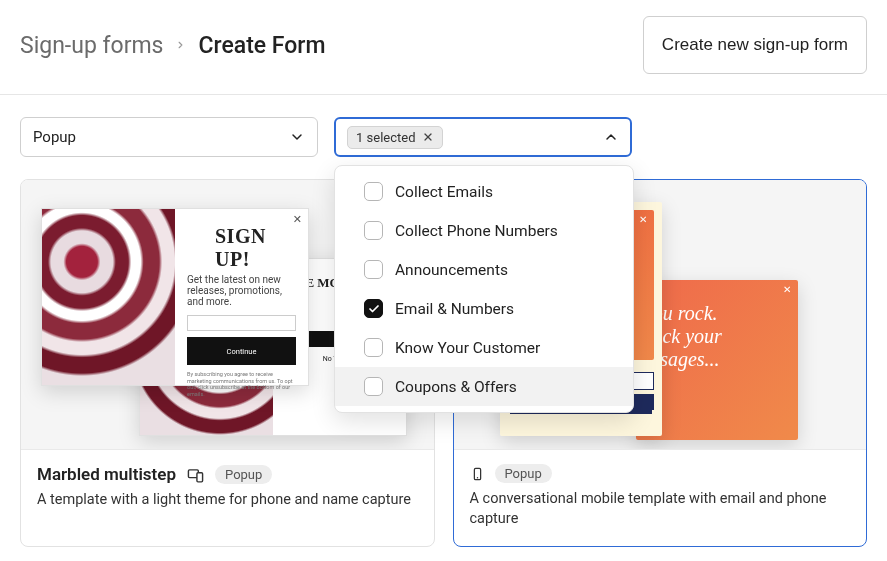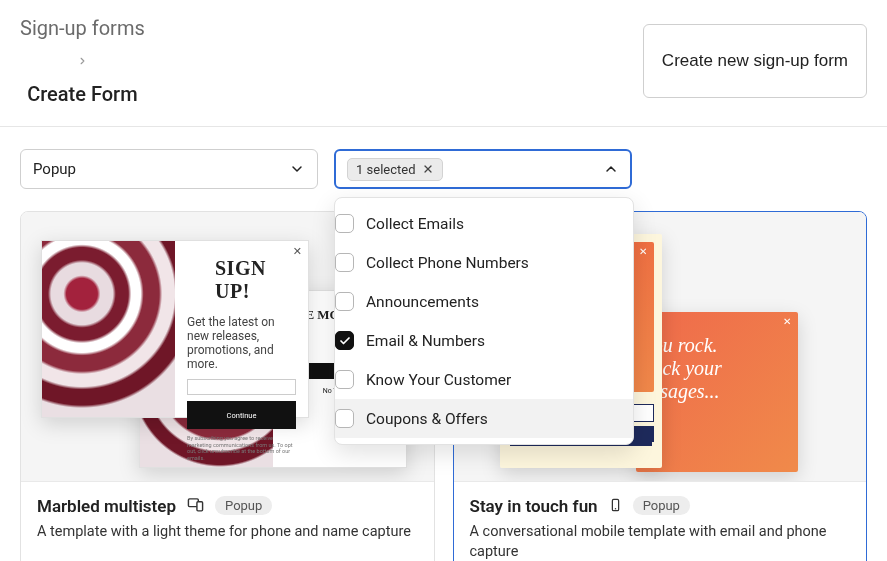--- a/index.html
+++ b/index.html
@@ -14,32 +14,31 @@
     display: flex;
     align-items: center;
     justify-content: space-between;
     padding: 16px 20px 20px 20px;
     border-bottom: 1px solid #e6e6e6;
   }
   .breadcrumb {
     display: flex;
     align-items: center;
     gap: 12px;
-    font-size: 20px;
+    font-size: 23px;
     color: #6b6b6b;
-    flex-direction: column;
   }
   .breadcrumb .current { color: #222; font-weight: 500; }
   .breadcrumb .crumb-link { color: #6b6b6b; }
   .breadcrumb .chevron { color: #6b6b6b; display:flex; align-items:center; }
   .create-btn {
     border: 1px solid #cfcfcf;
     background: #fff;
     border-radius: 6px;
-    padding: 26px 18px;
+    padding: 18px 18px;
     font-size: 17px;
     color: #222;
     cursor: pointer;
   }
   
   .filters {
     display: flex;
     gap: 16px;
     padding: 22px 20px 0 20px;
     position: relative;
@@ -85,21 +84,21 @@
     border: 1px solid #e2e2e2;
     border-radius: 8px;
     box-shadow: 0 8px 24px rgba(0,0,0,0.12);
     padding: 6px 0;
     z-index: 50;
   }
   .opt {
     display: flex;
     align-items: center;
     gap: 12px;
-    padding: 10px 0;
+    padding: 10px 29px;
     font-size: 15.5px;
     color: #222;
     cursor: pointer;
   }
   .opt.hover { background: #f2f2f2; align-items: flex-end; }
   .cb {
     width: 19px; height: 19px;
     border: 1.5px solid #b6b6b6;
     border-radius: 5px;
     display:flex; align-items:center; justify-content:center;
@@ -123,21 +122,21 @@
   }
   .card.selected { border: 1.5px solid #2f6bd6; }
   .thumb {
     height: 270px;
     background: #f5f5f5;
     border-bottom: 1px solid #e9e9e9;
     position: relative;
     overflow: hidden;
   }
   .card-body { padding: 14px 16px 18px 16px; }
-  .card-title-row { display:flex; align-items:flex-start; gap:10px; margin-bottom:6px; }
+  .card-title-row { display:flex; align-items:flex-end; gap:10px; margin-bottom:6px; }
   .card-title { font-size: 17px; font-weight: 600; }
   .device-icon { display:flex; color:#3a3a3a; }
   .badge {
     background:#ededed;
     border-radius: 10px;
     padding: 2px 10px;
     font-size: 13px;
     color:#555;
   }
   .card-desc { font-size: 14.5px; color:#333; line-height:1.35; }
@@ -148,21 +147,21 @@
     border: 1px solid #e0e0e0;
     box-shadow: 0 6px 20px rgba(0,0,0,0.15);
     background:#fff;
   }
   .t1-a { width: 268px; height: 178px; left: 20px; top: 28px; z-index:2; }
   .t1-b { width: 268px; height: 178px; left: 118px; top: 78px; z-index:1; }
   .t1-a .marble { position:absolute; inset:0; width:50%; background: radial-gradient(circle at 30% 30%, #a3223d 0 10%, #e8dbe0 12% 20%, #7b1c2f 22% 30%, #fff 32% 38%, #8c2a3c 40% 50%, #f1e5e8 52% 60%, #6f1627 62% 72%, #eadfe3 74% 100%); }
   .t1-a .panel { position:absolute; right:0; top:0; bottom:0; width:50%; padding:12px 12px; }
   .t1-a .closex { position:absolute; right:6px; top:4px; font-size:11px; color:#555;}
   .t1-a .hdr { font-family: Liberation Serif, serif; font-weight:700; font-size:20px; letter-spacing:0.5px; margin-top:4px;margin-left:28px;}
-  .t1-a .sub { font-size:12px; color:#444; margin:12px 0 8px 0;}
+  .t1-a .sub { font-size:10px; color:#444; margin:3px 0 8px 0;}
   .t1-a .inp { height:16px; border:1px solid #ccc; width:100%; margin-bottom:6px;}
   .t1-a .btn { height:28px; background:#111; color:#fff; font-size:7.5px; display:flex; align-items:center; justify-content:center;}
   .t1-a .fine { font-size:5.5px; color:#777; margin-top:6px; line-height:1.2;}
   .t1-b .marble { position:absolute; inset:0; width:50%; background: radial-gradient(circle at 60% 50%, #b03048 0 10%, #f0e6ea 12% 20%, #7b1c2f 22% 30%, #fff 32% 38%, #8c2a3c 40% 50%, #f1e5e8 52% 60%, #6f1627 62% 72%, #eadfe3 74% 100%);}
   .t1-b .panel { position:absolute; right:0; top:0; bottom:0; width:50%; padding:10px 10px; }
   .t1-b .hdr2 { font-family: "Brush Script MT", cursive; font-size:13px; font-weight:700; margin-top:6px; white-space:nowrap;}
   .t1-b .btn2 { height:16px; background:#111; margin-top:40px;}
   .t1-b .nt { font-size:7px; text-align:center; margin-top:8px; color:#222;}
 
   
@@ -307,21 +306,20 @@
             <div class="script">Could I<br>et your<br>umber?</div>
           </div>
           <div class="field"></div>
           <div class="sub">Subscribe</div>
         </div>
         <div class="t2-next">Next</div>
         <div class="t2-rather">I'd rather not</div>
       </div>
       <div class="card-body">
         <div class="card-title-row">
-          <span class="card-title">Stay in touch fun</span>
           <span class="device-icon">
             <svg width="15" height="18" viewBox="0 0 24 24" fill="none" stroke="#333" stroke-width="2">
               <rect x="7" y="3" width="10" height="18" rx="2"></rect>
               <line x1="11" y1="18" x2="13" y2="18"></line>
             </svg>
           </span>
           <span class="badge">Popup</span>
         </div>
         <div class="card-desc">A conversational mobile template with email and phone capture</div>
       </div>

